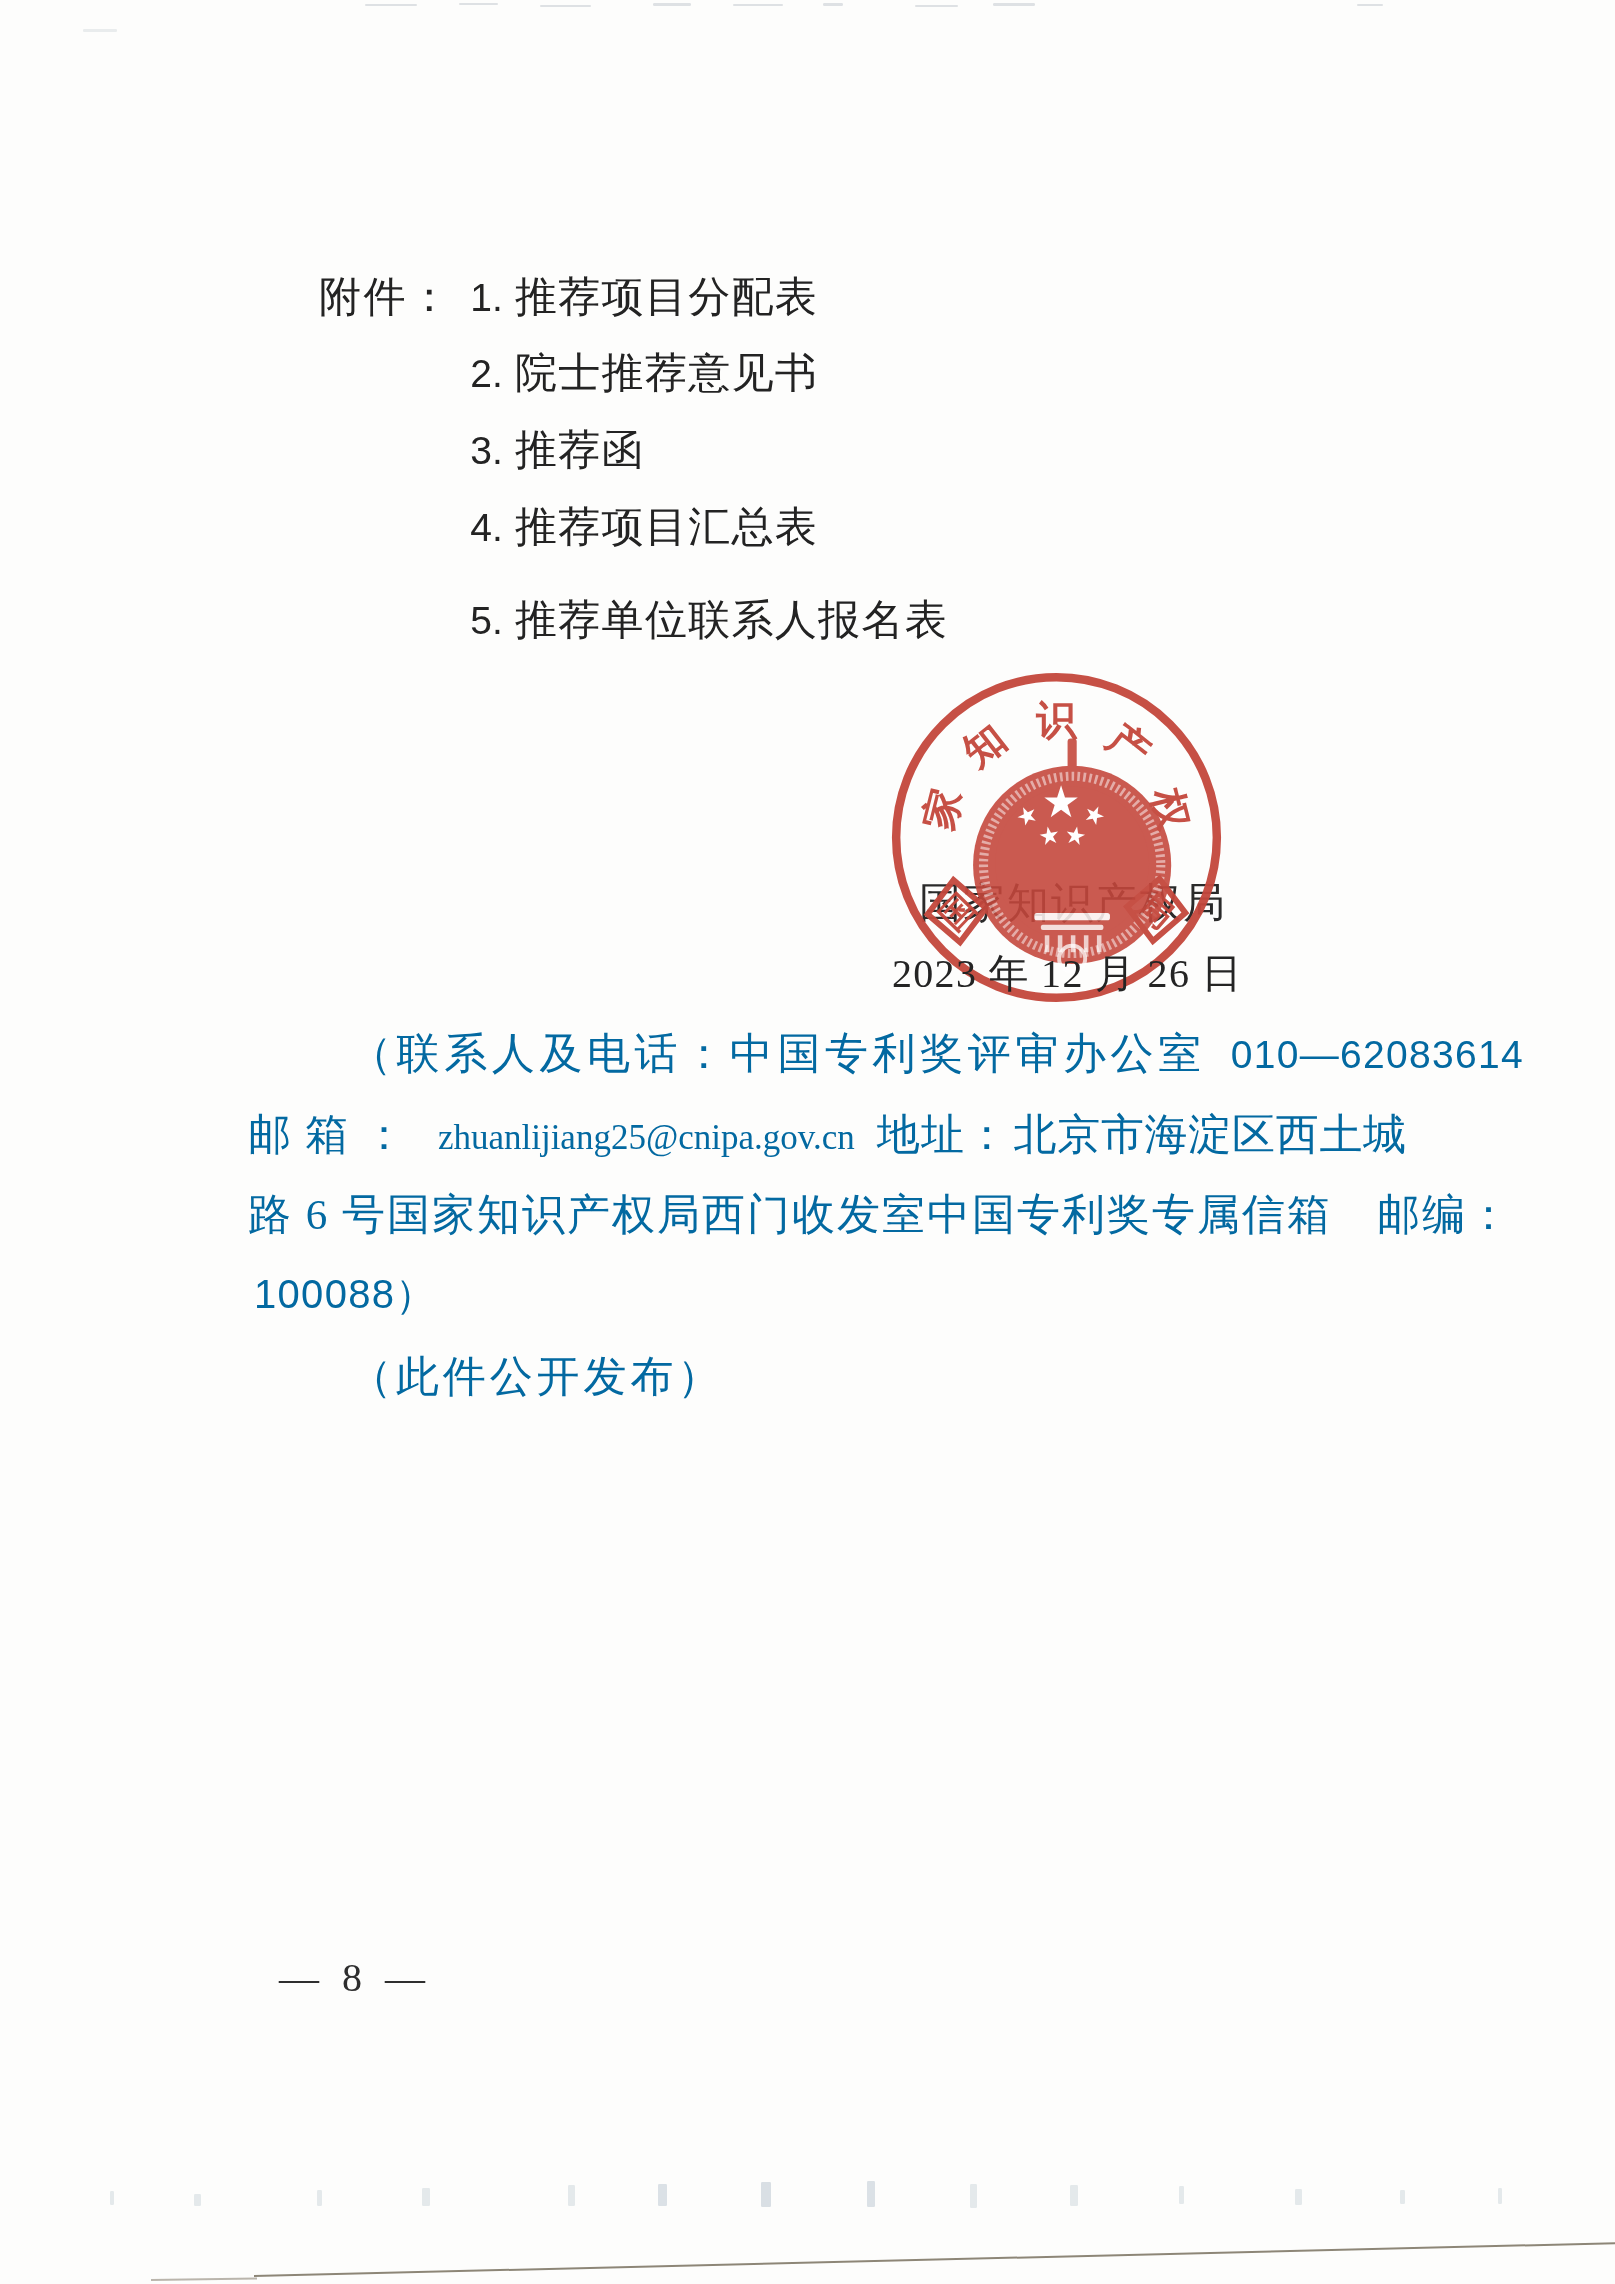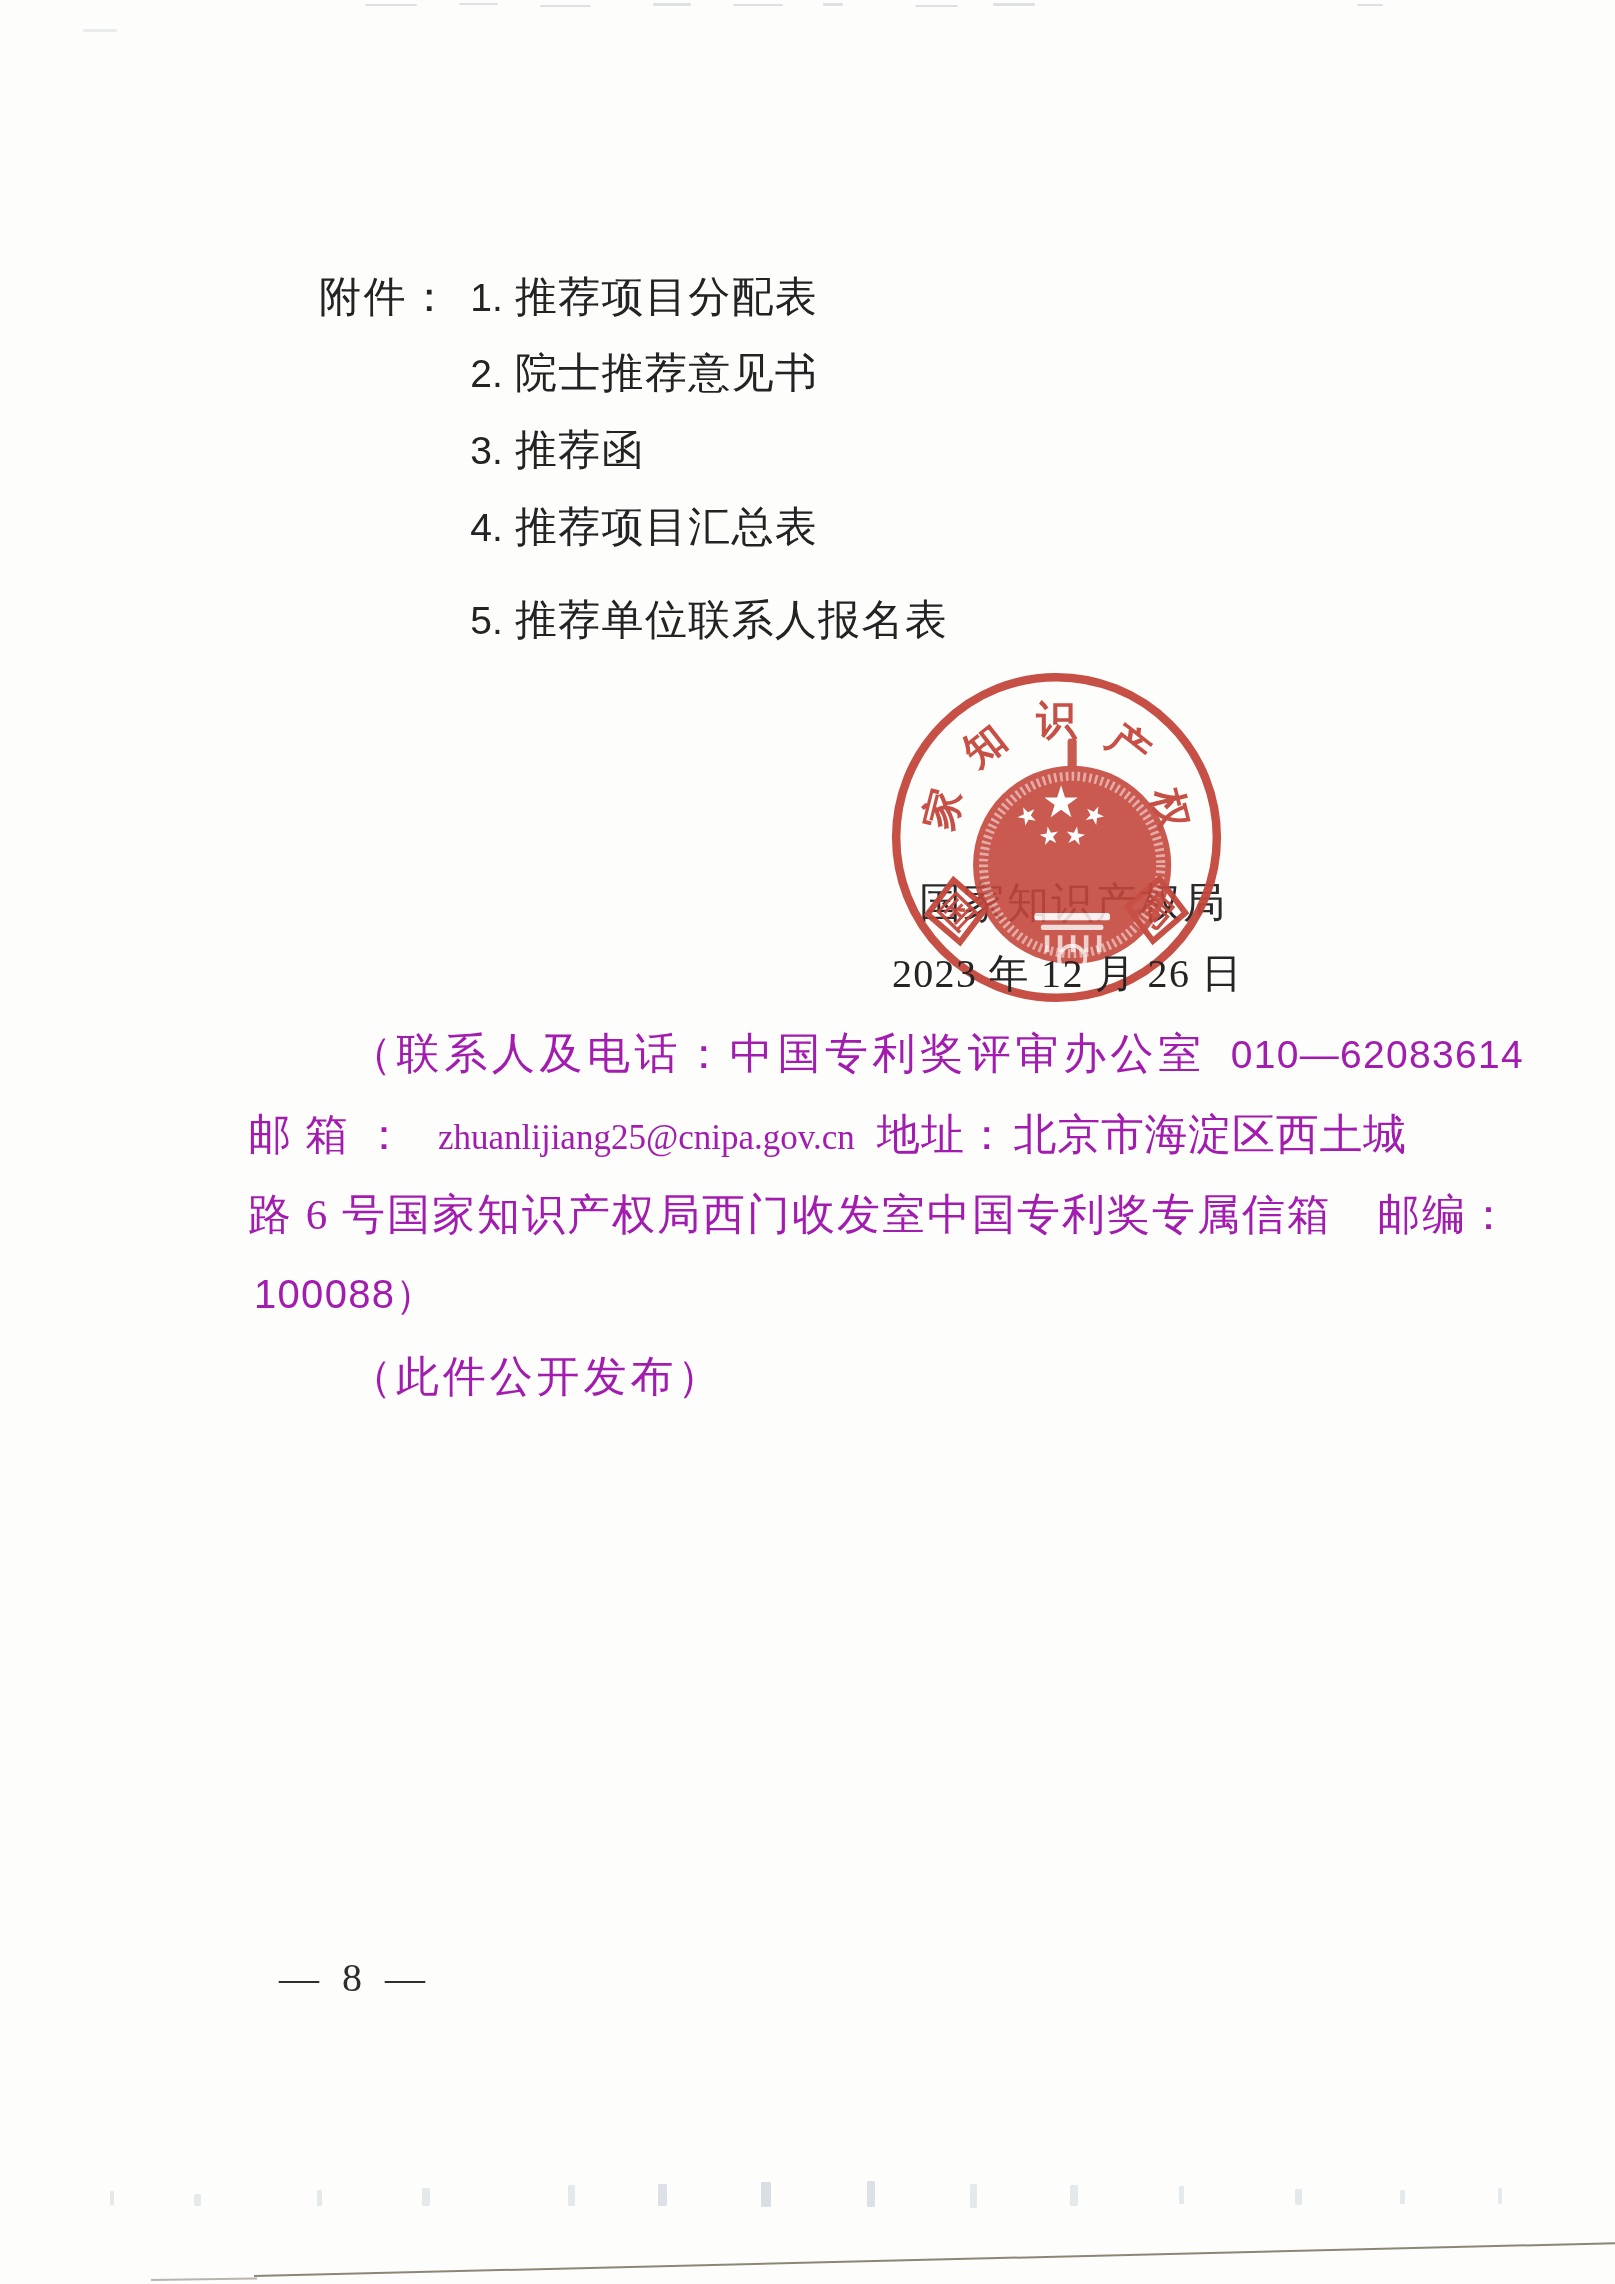--- a/index.html
+++ b/index.html
@@ -27,21 +27,21 @@
   .seal{position:absolute;left:874px;top:655px;width:365px;height:365px;z-index:2;opacity:.95;}
   .agency{
     position:absolute;left:919px;top:875px;z-index:1;
     font-size:42px;letter-spacing:2px;color:#2a2a2a;white-space:nowrap;
   }
   .issue-date{
     position:absolute;left:892px;top:946px;z-index:3;
     font-size:40px;letter-spacing:1.3px;color:#242424;white-space:nowrap;
   }
   
-  .cline{position:absolute;font-size:43px;color:#a21caf;white-space:nowrap;}
+  .cline{position:absolute;font-size:43px;color:#0369a1;white-space:nowrap;}
   .cl1{left:349px;top:1025px;letter-spacing:4.6px;}
   .cl1 .phone{font-family:"Liberation Sans","DejaVu Sans",sans-serif;font-size:39px;letter-spacing:1.3px;margin-left:25px;}
   .cl2{left:248px;top:1106px;}
   .cl2 .mail-label{letter-spacing:14.3px;}
   .cl2 .email{font-family:Liberation Serif, serif;font-size:35px;letter-spacing:0;margin:0 22px 0 18px;}
   .cl2 .addr-label{letter-spacing:1.3px;margin-right:3.9px;}
   .cl2 .addr{letter-spacing:0.7px;}
   .cl3{left:248px;top:1186px;letter-spacing:2px;}
   .cl4{left:254px;top:1267px;font-family:"Liberation Sans","DejaVu Sans",sans-serif;font-size:40px;letter-spacing:1.3px;}
   .cl5{left:349px;top:1348px;letter-spacing:3.9px;}

